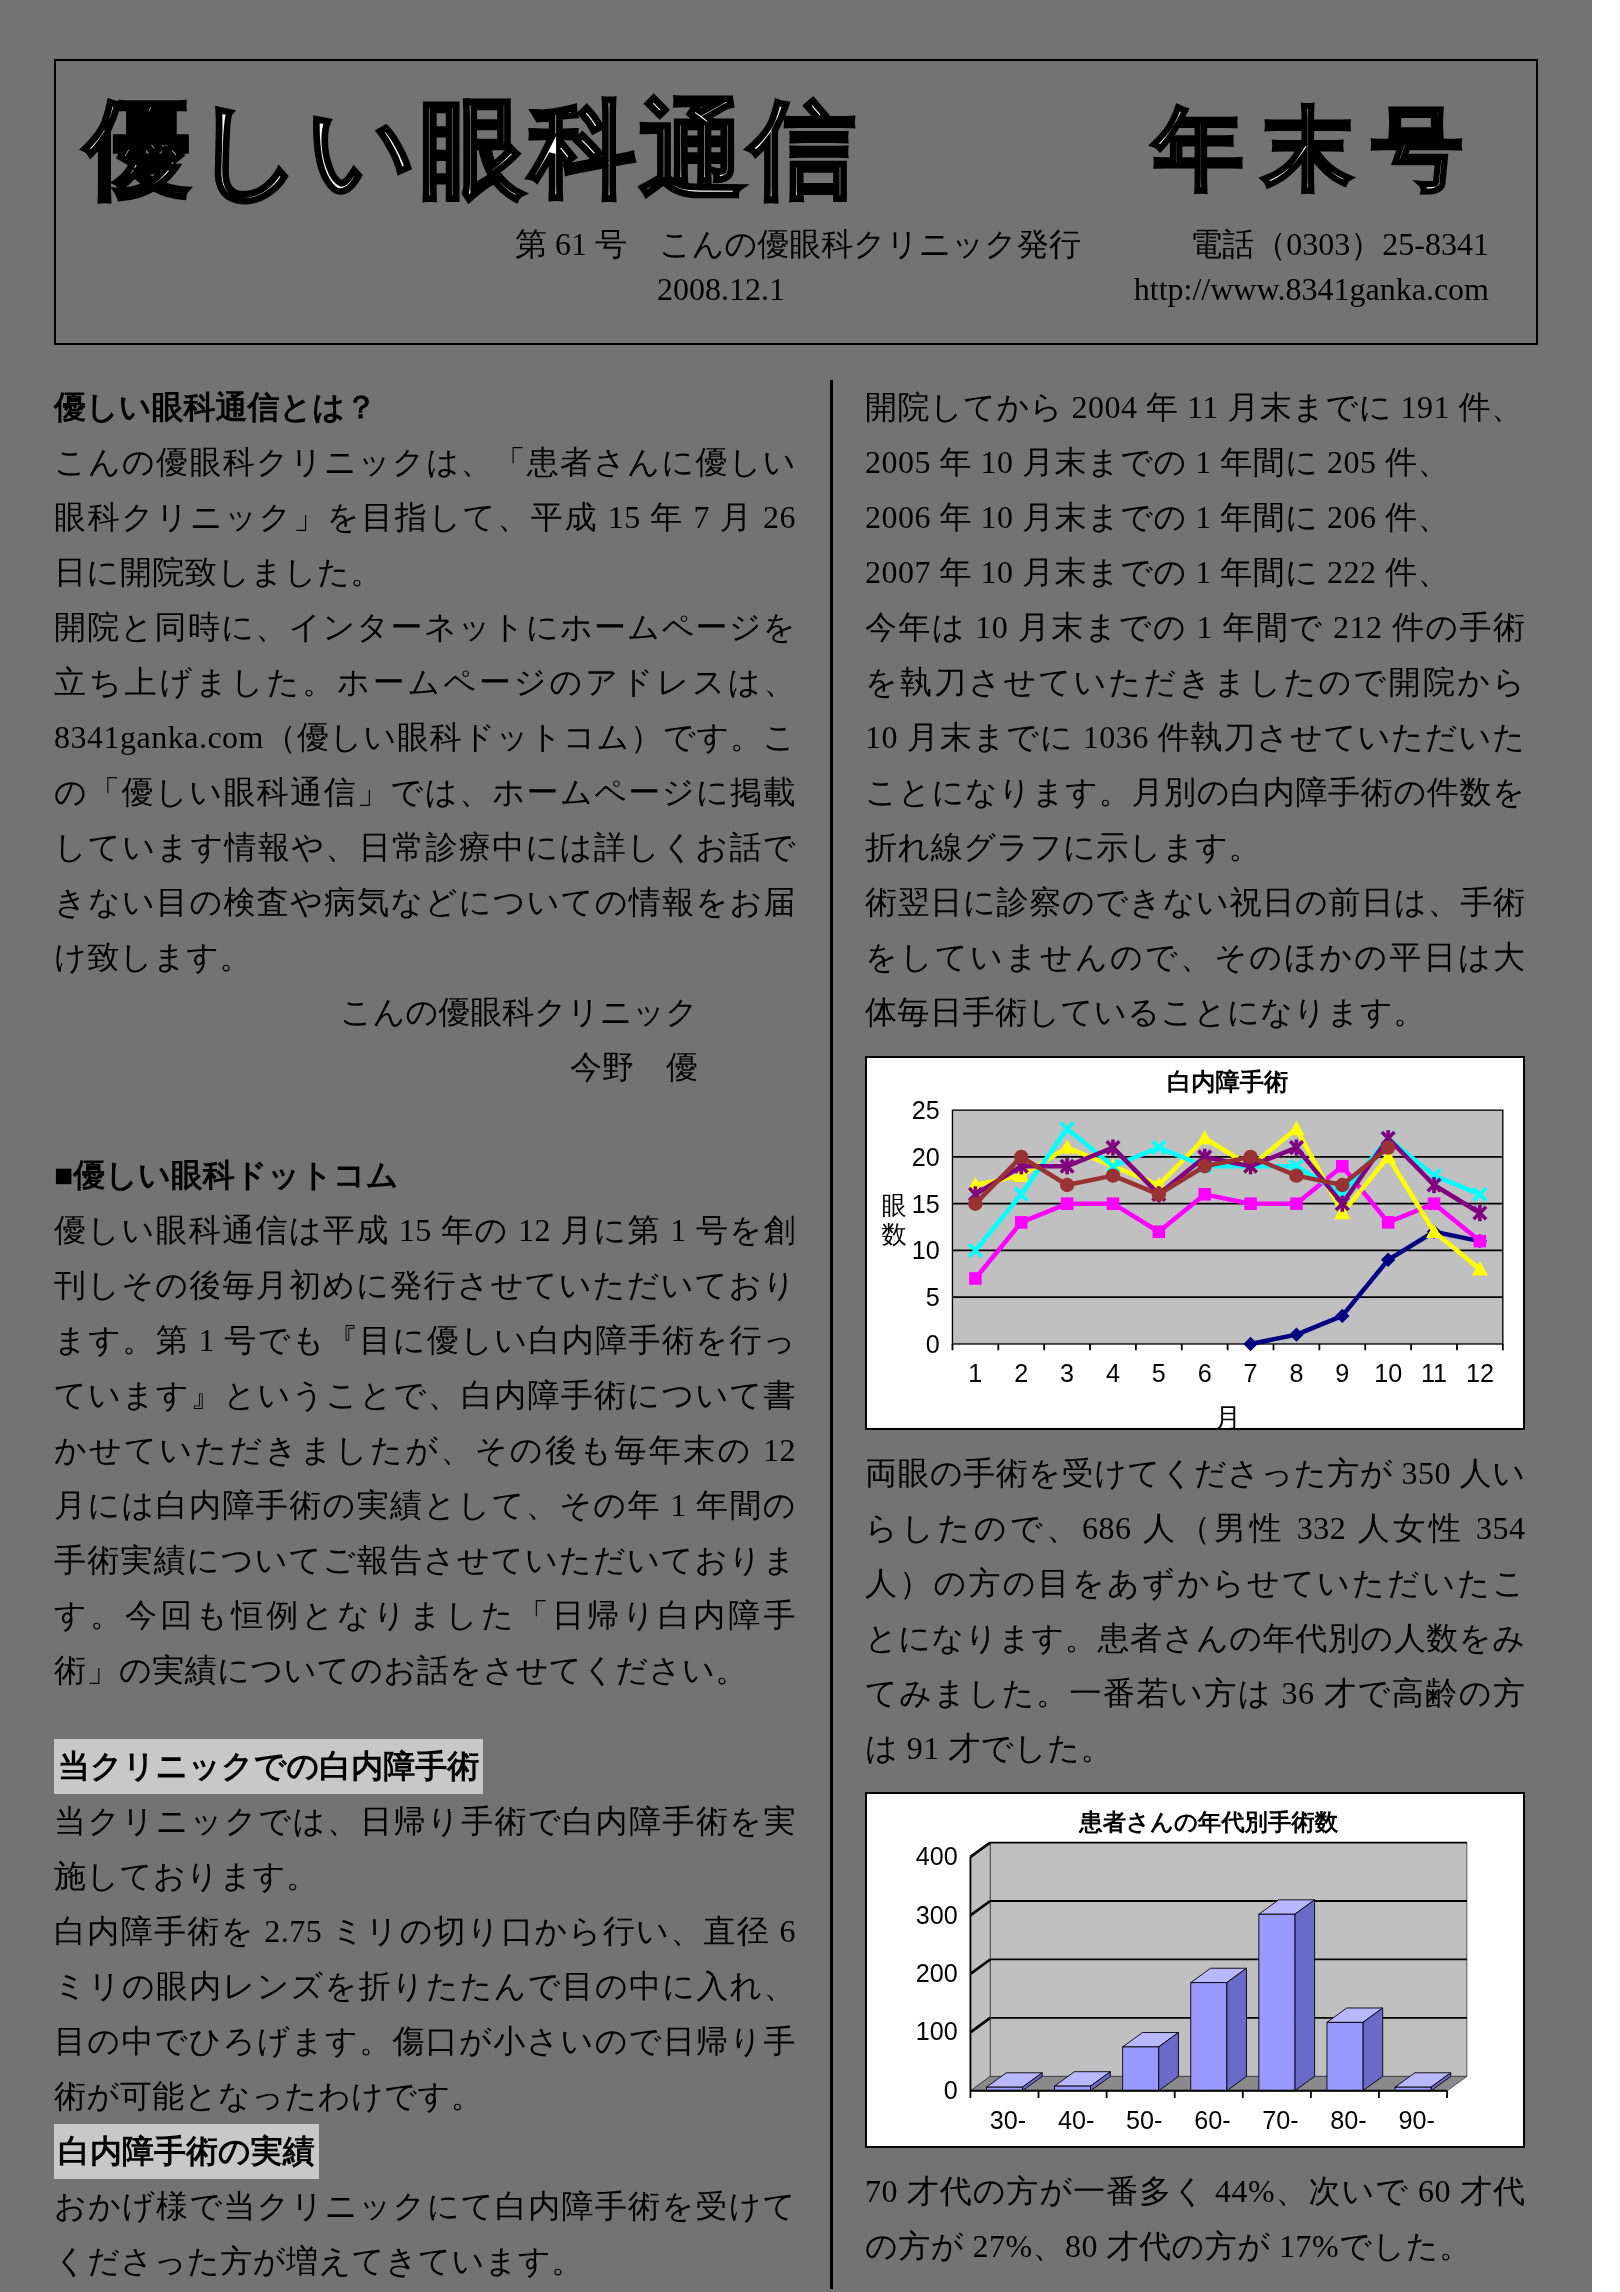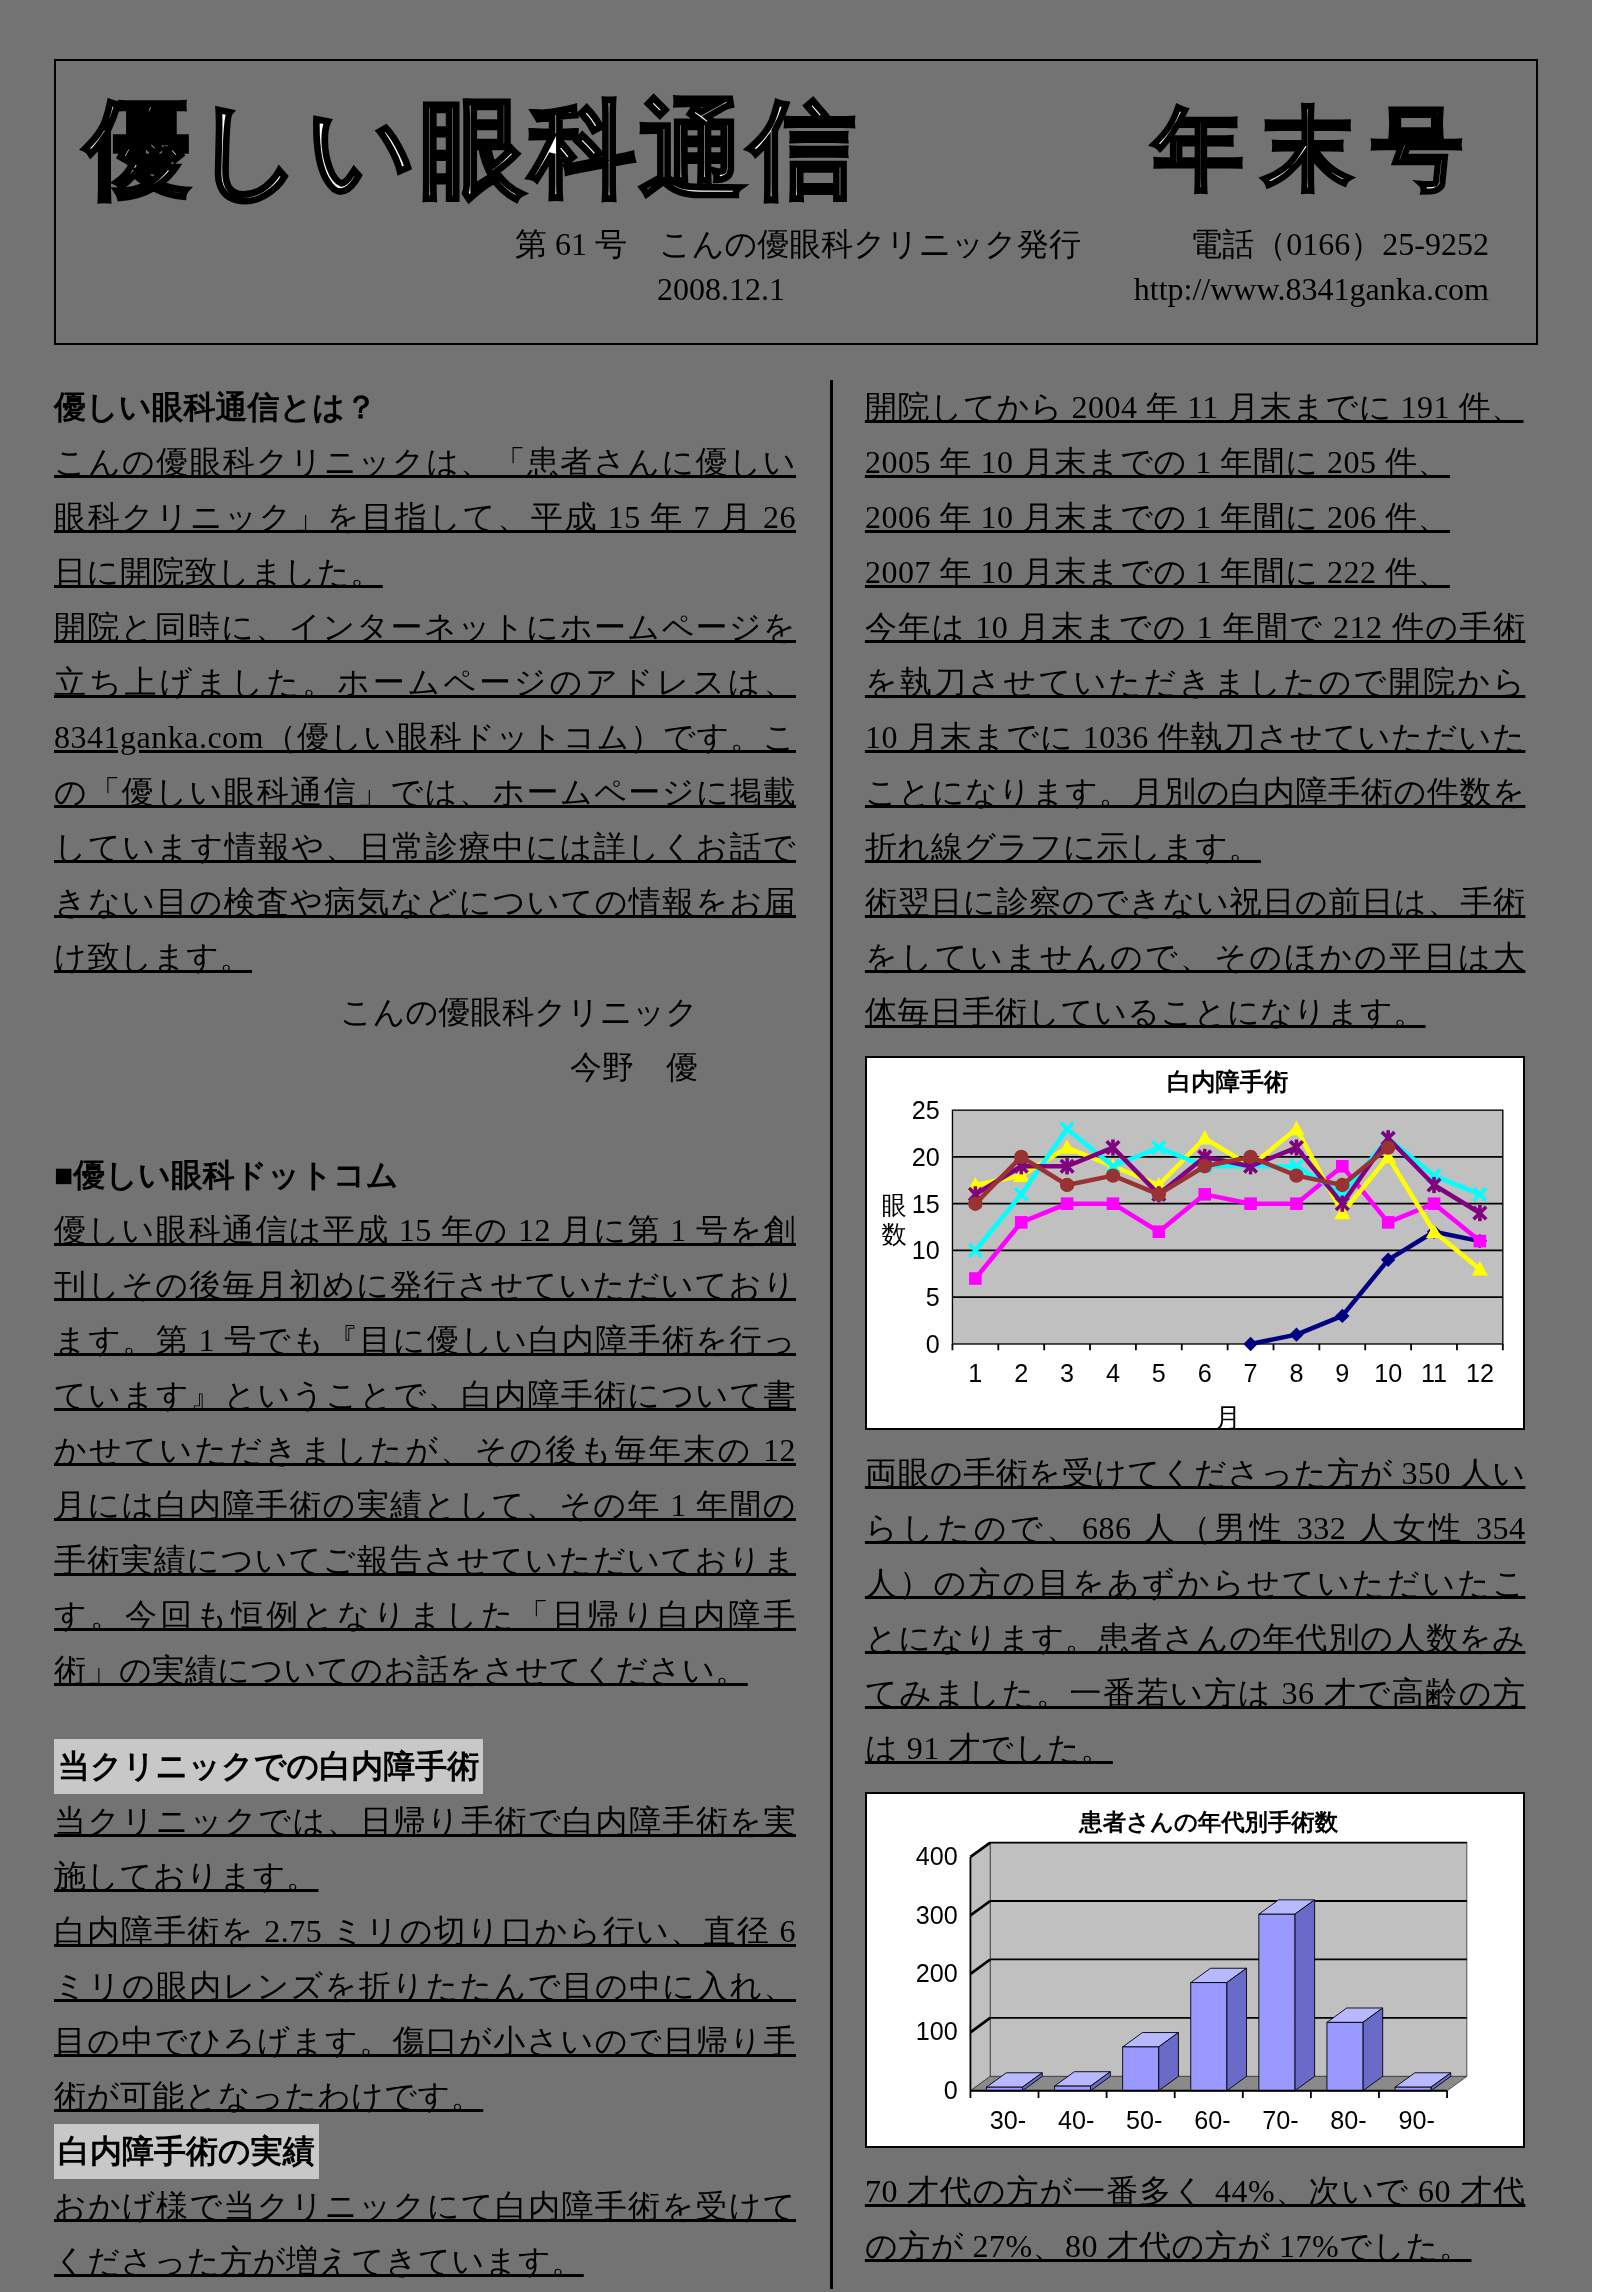--- a/index.html
+++ b/index.html
@@ -64,21 +64,20 @@
     padding-left:32px;
     padding-right:17.6px;
   }
   .para{
     font-size:32px;
     line-height:55px;
     text-align:justify;
     letter-spacing:0.5px;
     white-space:pre-line;
     margin:0;
-    text-decoration:underline;
   }
   .gothic{
     font-family:Liberation Serif, serif;
     font-weight:bold;
   }
   .sec-head{
     font-size:32px;
     line-height:55px;
     margin:0;
   }
@@ -111,21 +110,21 @@
 
 <div class="page">
 
   <div class="header-box">
     <div class="masthead">
       <span class="outline-text title-outline">優しい眼科通信</span>
       <span class="outline-text issue-outline">年末号</span>
     </div>
     <div class="pub-row">
       <span class="pl1">第 61 号　こんの優眼科クリニック発行</span>
-      <span class="pr">電話（0166）25-9252</span>
+      <span class="pr">電話（0303）25-8341</span>
     </div>
     <div class="pub-row">
       <span class="pl2">2008.12.1</span>
       <span class="pr">http://www.8341ganka.com</span>
     </div>
   </div>
 
   <div class="body-cols">
 
     <div class="left-col">

